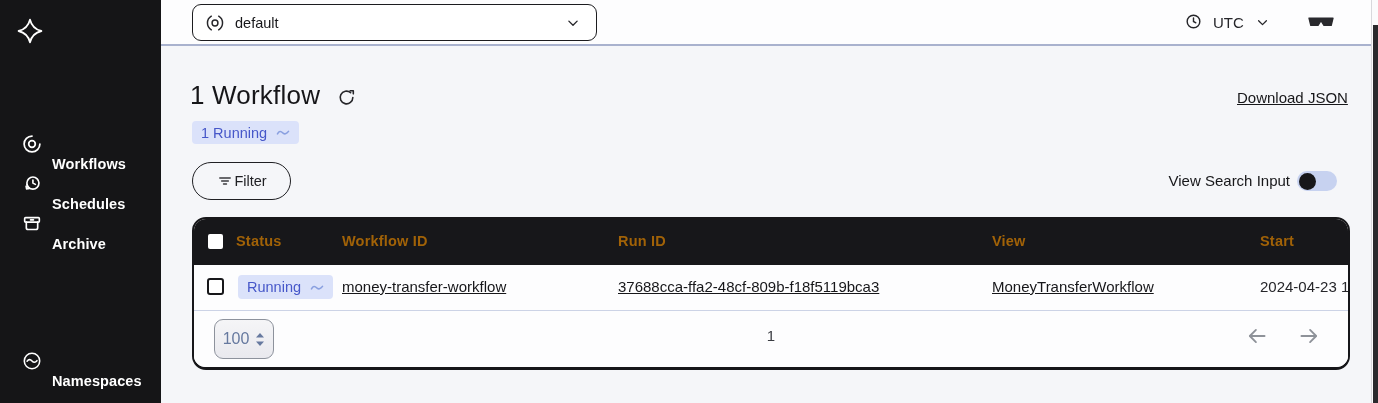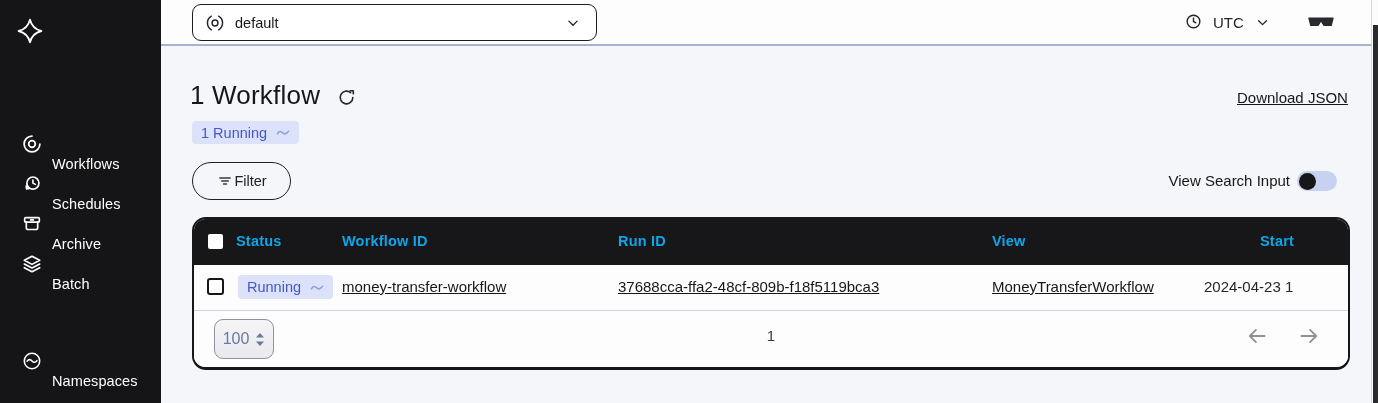--- a/index.html
+++ b/index.html
@@ -8,21 +8,21 @@
     position:relative; width:1378px; height:403px; overflow:hidden;
     background:#f5f6f9; font-family:"Liberation Sans", sans-serif; color:#17171a;
   }
   svg { display:block; }
 
   
   .sidebar { position:absolute; left:0; top:0; width:161px; height:403px; background:#151517; }
   .logo { position:absolute; left:16px; top:17px; }
   .nav-item { position:absolute; left:0; width:161px; height:26px; display:flex; align-items:center; cursor:pointer; }
   .nav-item .nico { position:absolute; left:21px; }
-  .nav-item .nlabel { position:absolute; left:52px; color:#fff; font-size:14.5px; font-weight:400; letter-spacing:.1px;margin-top:39px; }
+  .nav-item .nlabel { position:absolute; left:52px; color:#fff; font-size:14.5px; font-weight:700; letter-spacing:.1px;margin-top:39px; }
 
   
   .topbar { position:absolute; left:161px; top:0; width:1217px; height:44px; background:#fdfdfe; }
   .topbar-divider { position:absolute; left:161px; top:44px; width:1217px; height:2px; background:#a9b2ce; }
   .ns-select {
     position:absolute; left:192px; top:4px; width:405px; height:37px;
     background:#ffffff; border:1.5px solid #1c1c1f; border-radius:9px;
     display:flex; align-items:center; padding:0 14px 0 11px; cursor:pointer;
   }
   .ns-select .ns-label { font-size:14.5px; margin-left:9px; color:#17171a; }
@@ -50,30 +50,30 @@
   .vsi-label { position:absolute; right:88px; top:172px; font-size:15px; color:#17171a; }
   .toggle { position:absolute; left:1297px; top:171px; width:40px; height:20px; border-radius:10px; background:#c7d2f0; cursor:pointer; }
   .toggle .knob { position:absolute; left:2px; top:1.5px; width:17px; height:17px; border-radius:50%; background:#17171a; }
 
   
   .wf-table {
     position:absolute; left:192px; top:217px; width:1158px;
     border:2px solid #17171a; border-bottom-width:3px; border-radius:14px;
     background:#fdfdfe; overflow:hidden;
   }
-  .thead { position:relative; height:46px; background:#17171a; color:#0ea5e9; }
+  .thead { position:relative; height:46px; background:#17171a; color:#a16207; }
   .thead .col { position:absolute; top:14px; font-size:14.5px; font-weight:700; letter-spacing:.2px; }
   .cb-header { position:absolute; left:14px; top:15px; width:15px; height:15px; background:#fff; border-radius:2px; cursor:pointer; }
   .c-status{left:42px;} .c-wfid{left:148px;} .c-runid{left:424px;} .c-type{left:798px;} .c-start{left:1066px;}
 
   .trow { position:relative; height:46px; background:#fdfdfe; border-bottom:1px solid #ccd3e6; }
   .cb-row { position:absolute; left:13px; top:13px; width:17px; height:17px; background:#fff; border:2px solid #17171a; border-radius:3px; cursor:pointer; }
   .badge-row { position:absolute; left:44px; top:10px; height:24px; padding:0 9px; font-size:14.5px; }
   .cell-link { position:absolute; top:13px; font-size:15px; color:#17171a; text-decoration:underline; cursor:pointer; white-space:nowrap; }
-  .cell-start { position:absolute; left:1010px; top:13px; width:89px; font-size:15px; color:#26262a; white-space:nowrap; overflow:hidden; }
+  .cell-start { position:absolute; left:1066px; top:13px; width:89px; font-size:15px; color:#26262a; white-space:nowrap; overflow:hidden; }
 
   .tfoot { position:relative; height:56px; background:#fdfdfe;padding-left:8px; }
   .page-size {
     position:absolute; left:20px; top:8px; width:60px; height:40px;
     border:1.5px solid #8d929c; border-radius:9px;
     background:linear-gradient(#f5f5f7,#e9e9ee);
     display:flex; align-items:center; justify-content:center; gap:6px;
     font-size:16px; color:#66799f; cursor:pointer;
   }
   .page-indicator { position:absolute; left:0; right:0; top:16px; text-align:center; font-size:15px; color:#3a3c42; }
@@ -122,30 +122,20 @@
       <span class="nico">
         <svg width="22" height="22" viewBox="0 0 24 24" fill="none" stroke="#ffffff" stroke-width="1.8" stroke-linecap="round" stroke-linejoin="round">
           <rect x="4" y="5" width="16" height="5" rx="1"></rect>
           <path d="M5.8 10 v6 a2 2 0 0 0 2 2 h8.4 a2 2 0 0 0 2 -2 v-6"></path>
           <line x1="10.4" y1="7.5" x2="13.6" y2="7.5"></line>
         </svg>
       </span>
       <span class="nlabel">Archive</span>
     </div>
 
-    <div class="nav-item" style="top:251px">
-      <span class="nico">
-        <svg width="22" height="22" viewBox="0 0 24 24" fill="none" stroke="#ffffff" stroke-width="1.8" stroke-linecap="round" stroke-linejoin="round">
-          <path d="M12 3.6 L20.4 8 12 12.4 3.6 8 Z"></path>
-          <path d="M3.6 12 L12 16.4 20.4 12"></path>
-          <path d="M3.6 16 L12 20.4 20.4 16"></path>
-        </svg>
-      </span>
-      <span class="nlabel">Batch</span>
-    </div>
 
     <div class="nav-item" style="top:348px">
       <span class="nico">
         <svg width="22" height="22" viewBox="0 0 24 24" fill="none" stroke="#ffffff" stroke-width="1.7" stroke-linecap="round">
           <circle cx="12" cy="12" r="8.4"></circle>
           <path d="M6.6 12.2 q2.7 -3.2 5.4 -.3 t5.4 -.3"></path>
         </svg>
       </span>
       <span class="nlabel">Namespaces</span>
     </div>

